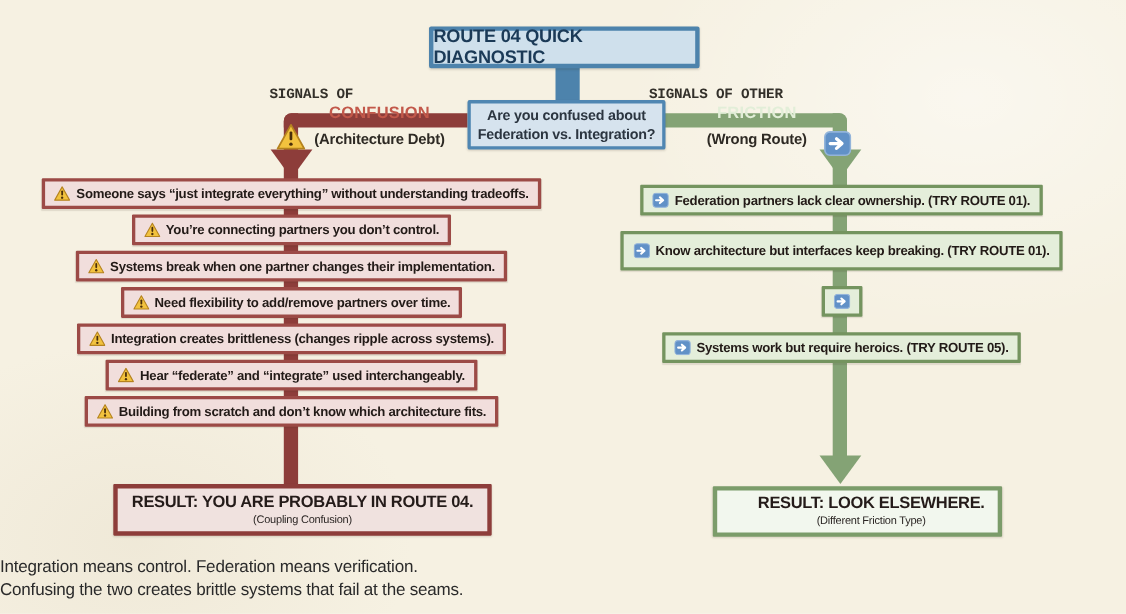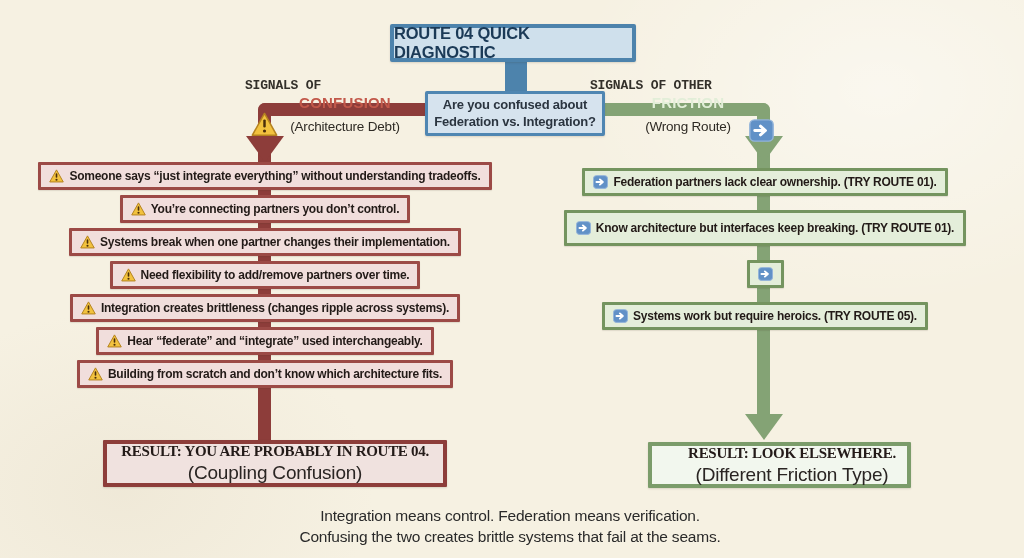--- a/index.html
+++ b/index.html
@@ -35,47 +35,47 @@
   .shaft-green{left:757px;top:103px;width:13px;height:313px;background:#84a375;border-top-right-radius:7px;z-index:1;}
   .arrowhead{width:0;height:0;border-left:19px solid transparent;border-right:19px solid transparent;z-index:1;}
   .arrowhead.red{border-top:26px solid #8d3d3a;left:246px;top:136px;}
   .arrowhead.green-top{border-top:26px solid #84a375;left:745px;top:136px;}
   .arrowhead.green-bottom{border-top:26px solid #84a375;left:745px;top:414px;}
   
   .h-top{font-weight:bold;font-size:13px;color:#33302a;text-align:left;z-index:3;letter-spacing:-.2px;font-family:Liberation Mono, monospace;}
   .h-key{font-weight:bold;font-size:15px;text-align:center;z-index:3;letter-spacing:.2px;}
   .h-key.red{color:#c2584a;}
   .h-key.green{color:#e2eed8;}
-  .h-sub{font-weight:normal;font-size:13.5px;color:#2e2a24;text-align:center;z-index:3;letter-spacing:-.2px;}
+  .h-sub{font-weight:bold;font-size:13.5px;color:#2e2a24;text-align:center;z-index:3;letter-spacing:-.2px;}
   .hicon{z-index:4;}
   
   .col{display:flex;flex-direction:column;align-items:center;z-index:2;}
   .col-left{left:20px;top:162px;width:490px;gap:5px;justify-content:flex-end;}
   .col-right{left:545px;top:168px;width:440px;gap:14px;}
   .item{
     display:flex;align-items:center;gap:5px;white-space:nowrap;box-sizing:border-box;
     font-weight:bold;font-size:12px;letter-spacing:-.25px;color:#221a17;
     padding:4px 8px;border-radius:1px;box-shadow:0 1px 1px rgba(60,50,30,.12);
   }
   .item.red{background:#f1dedc;border:3px solid #9c4a46;}
   .item.green{background:#e4eeda;border:3px solid #74945f;text-align:center;}
   .col-right .item:nth-child(2){padding:8px 9px;}
   .item svg{flex:0 0 auto;}
   
   .result{
     display:flex;flex-direction:column;align-items:center;justify-content:center;z-index:2;
     box-sizing:border-box;text-align:center;line-height:1.25;border-radius:1px;
     box-shadow:0 1px 2px rgba(60,50,30,.15);
   }
-  .result .r1{font-weight:bold;font-size:15px;letter-spacing:-.3px;color:#241b19;font-family:Liberation Serif, serif;}
-  .result .r2{font-size:19px;letter-spacing:-.2px;color:#2a2523;}
+  .result .r1{font-weight:bold;font-size:15px;letter-spacing:-.3px;color:#241b19;}
+  .result .r2{font-size:10px;letter-spacing:-.2px;color:#2a2523;}
   .result-left{left:103px;top:440px;width:344px;height:47px;background:#f0e2df;border:4px solid #8d3d3a;}
   .result-right{left:648px;top:442px;width:263px;height:46px;background:#f2f7ee;border:4px solid #7b9c6a;padding-left:25px;}
   
-  .footer-line{left:0;width:1020px;text-align:center;font-size:15.5px;color:#2a2a2a;letter-spacing:-.2px;z-index:2;}
+  .footer-line{left:0;width:1020px;font-size:15.5px;color:#2a2a2a;letter-spacing:-.2px;z-index:2;}
   .attribution{left:28px;top:536px;font-size:12.5px;color:#80796c;z-index:2;margin-top:20px;}
 </style>
 </head>
 <body>
 
 <div class="stage">
 
   <div class="abs title-connector"></div>
   <div class="abs band-red"></div>
   <div class="abs shaft-red"></div>

